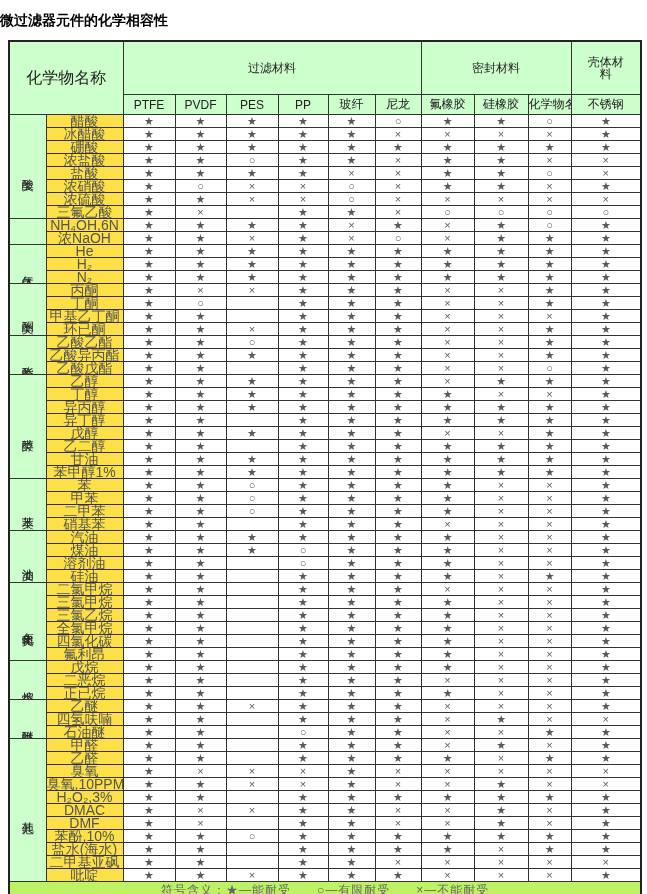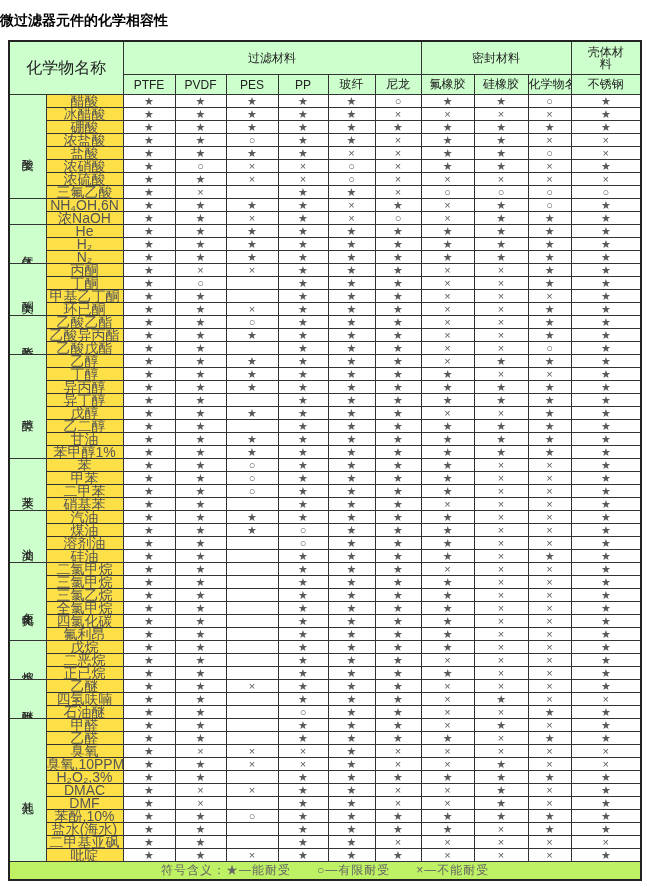--- a/index.html
+++ b/index.html
@@ -37,21 +37,21 @@
     color: #222222;
     font-size: 12px;
     text-align: center;
   }
   thead tr.group-row { height: 26px; }
   thead tr.material-row { height: 20px; }
   th.name-head { font-size: 16px; }
   th.shell-head {
     white-space: normal;
     line-height: 12px;
-    padding: 4px 12px;
+    padding: 14px 12px;
   }
   tbody tr { height: 13px; }
   td.cat {
     background: #ccffcc;
     color: #222222;
     font-size: 12px;
   }
   td.cat .vert {
     writing-mode: vertical-rl;
     text-orientation: upright;

